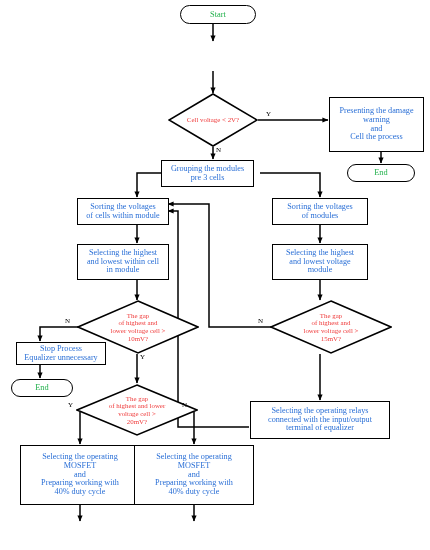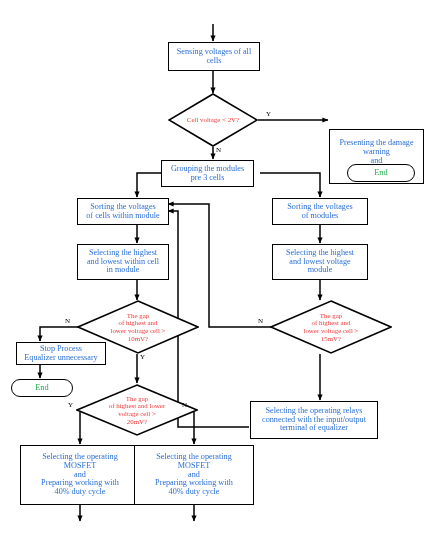--- a/index.html
+++ b/index.html
@@ -70,36 +70,35 @@
       <path d="M80,505 L80,521"></path>
 
       <path d="M194,505 L194,521"></path>
 
       <path d="M249,427 L178,427 L178,211 L168,211"></path>
 
       <path d="M271,327 L209,327 L209,204 L168,204"></path>
     </g>
   </svg>
 
-
-  <div class="node proc" style="left:168px;top:42px;width:92px;height:29px;flex-direction:column;">
-    <span>Sensing voltages of all</span>
-    <span>cells</span>
-  </div>
+  <div class="node term" style="left:180px;top:5px;width:76px;height:19px;">
+    <span>Start</span>
+  </div>
+
 
   <div class="dec-wrap" style="left:168px;top:93px;width:90px;height:54px;">
     <svg viewBox="0 0 90 54" width="90" height="54" style="position:absolute;left:0;top:0;">
       <polygon points="45,1 89,27 45,53 1,27" fill="#fff" stroke="#000" stroke-width="1.6"></polygon>
     </svg>
     <div class="lbl">Cell voltage &lt; 2V?</div>
   </div>
   <div class="yn" style="left:266px;top:110px;">Y</div>
   <div class="yn" style="left:216px;top:146px;">N</div>
 
-  <div class="node proc" style="left:329px;top:97px;width:95px;height:55px;flex-direction:column;margin-top:32px;">
+  <div class="node proc" style="left:329px;top:97px;width:95px;height:55px;flex-direction:column;">
     <span>Presenting the damage</span>
     <span>warning</span>
     <span>and</span>
     <span>Cell the process</span>
   </div>
 
   <div class="node term" style="left:347px;top:164px;width:68px;height:18px;">
     <span>End</span>
   </div>
 
@@ -173,21 +172,21 @@
     <div class="lbl" style="flex-direction:column;">
       <span>The gap</span>
       <span>of highest and lower</span>
       <span>voltage cell &gt;</span>
       <span>20mV?</span>
     </div>
   </div>
   <div class="yn" style="left:68px;top:401px;">Y</div>
   <div class="yn" style="left:182px;top:401px;">N</div>
 
-  <div class="node proc" style="left:250px;top:401px;width:128px;height:38px;flex-direction:column;">
+  <div class="node proc" style="left:250px;top:401px;width:140px;height:38px;flex-direction:column;">
     <span>Selecting the operating relays</span>
     <span>connected with the input/output</span>
     <span>terminal of equalizer</span>
   </div>
 
   <div class="node proc" style="left:20px;top:445px;width:120px;height:60px;flex-direction:column;">
     <span>Selecting the operating</span>
     <span>MOSFET</span>
     <span>and</span>
     <span>Preparing working with</span>

